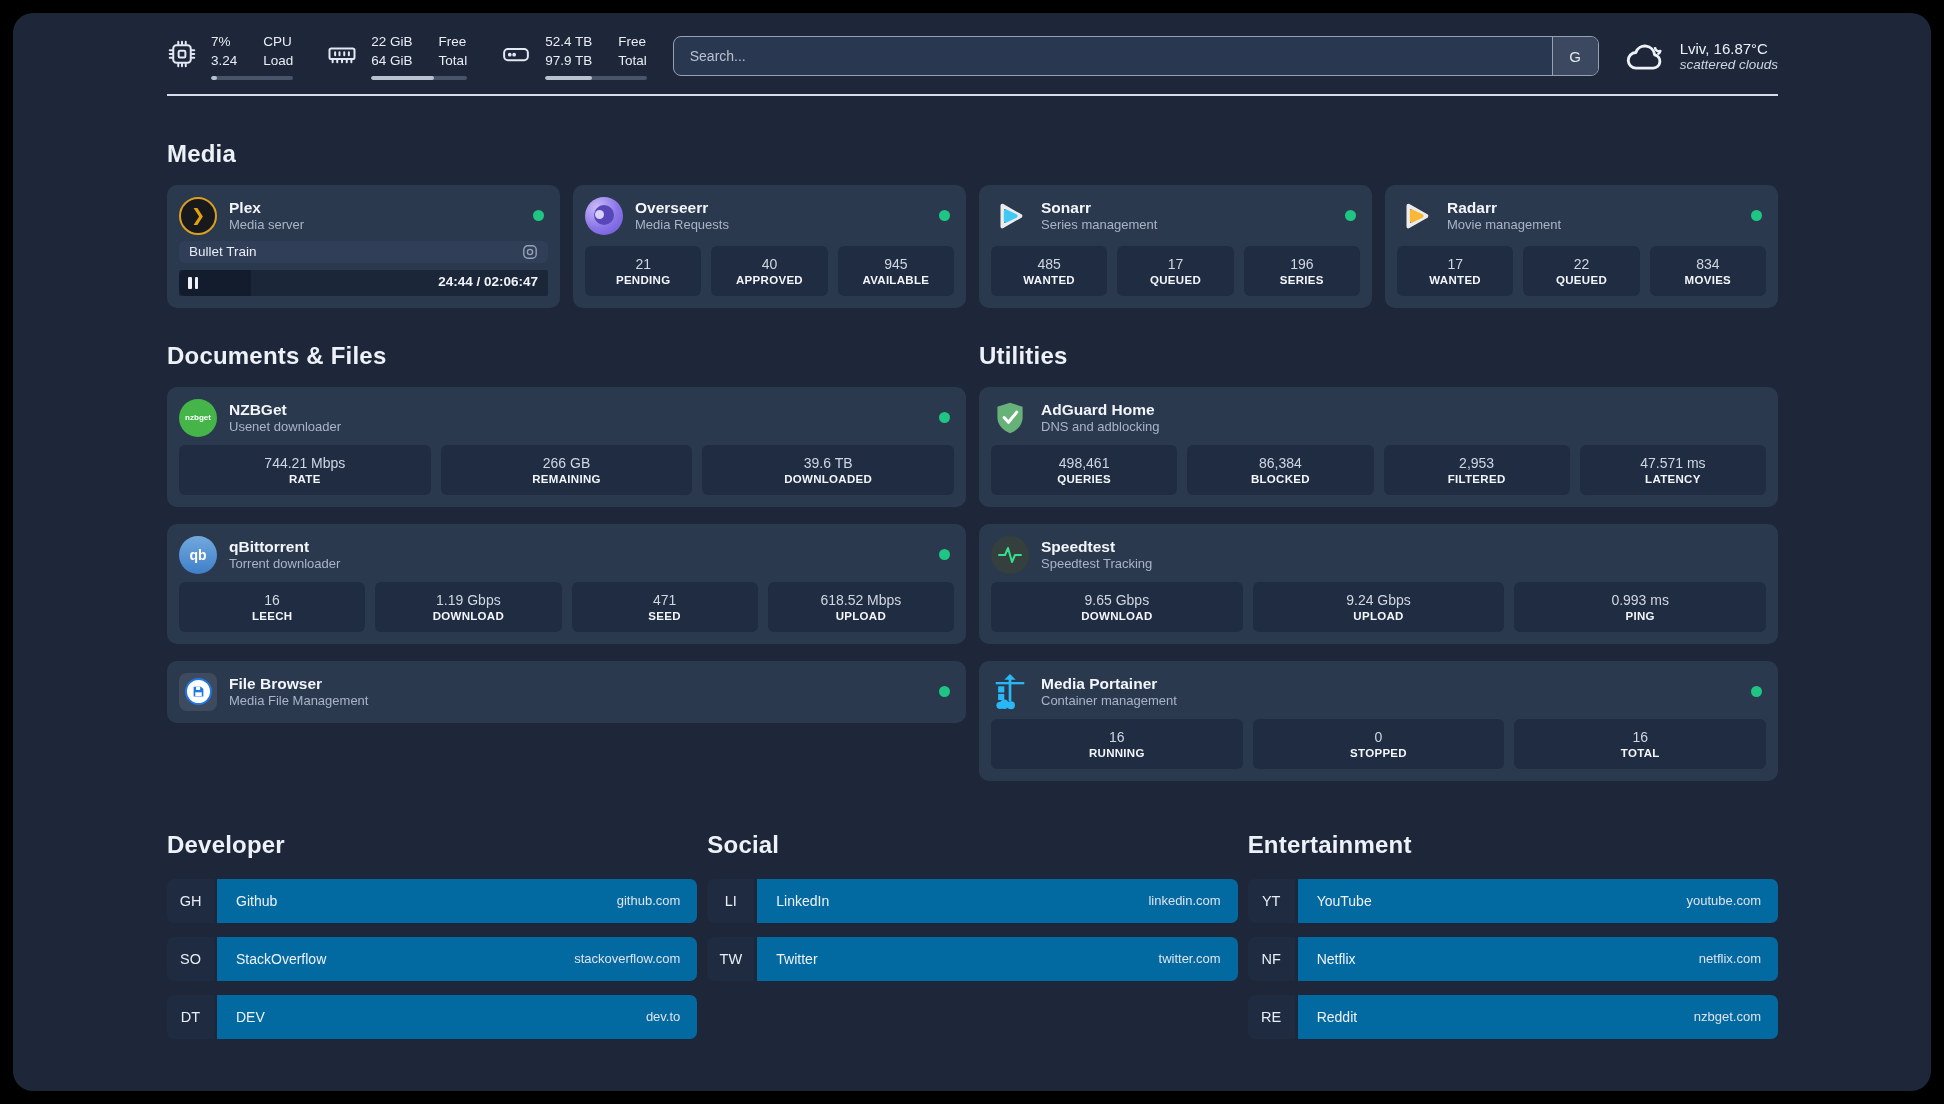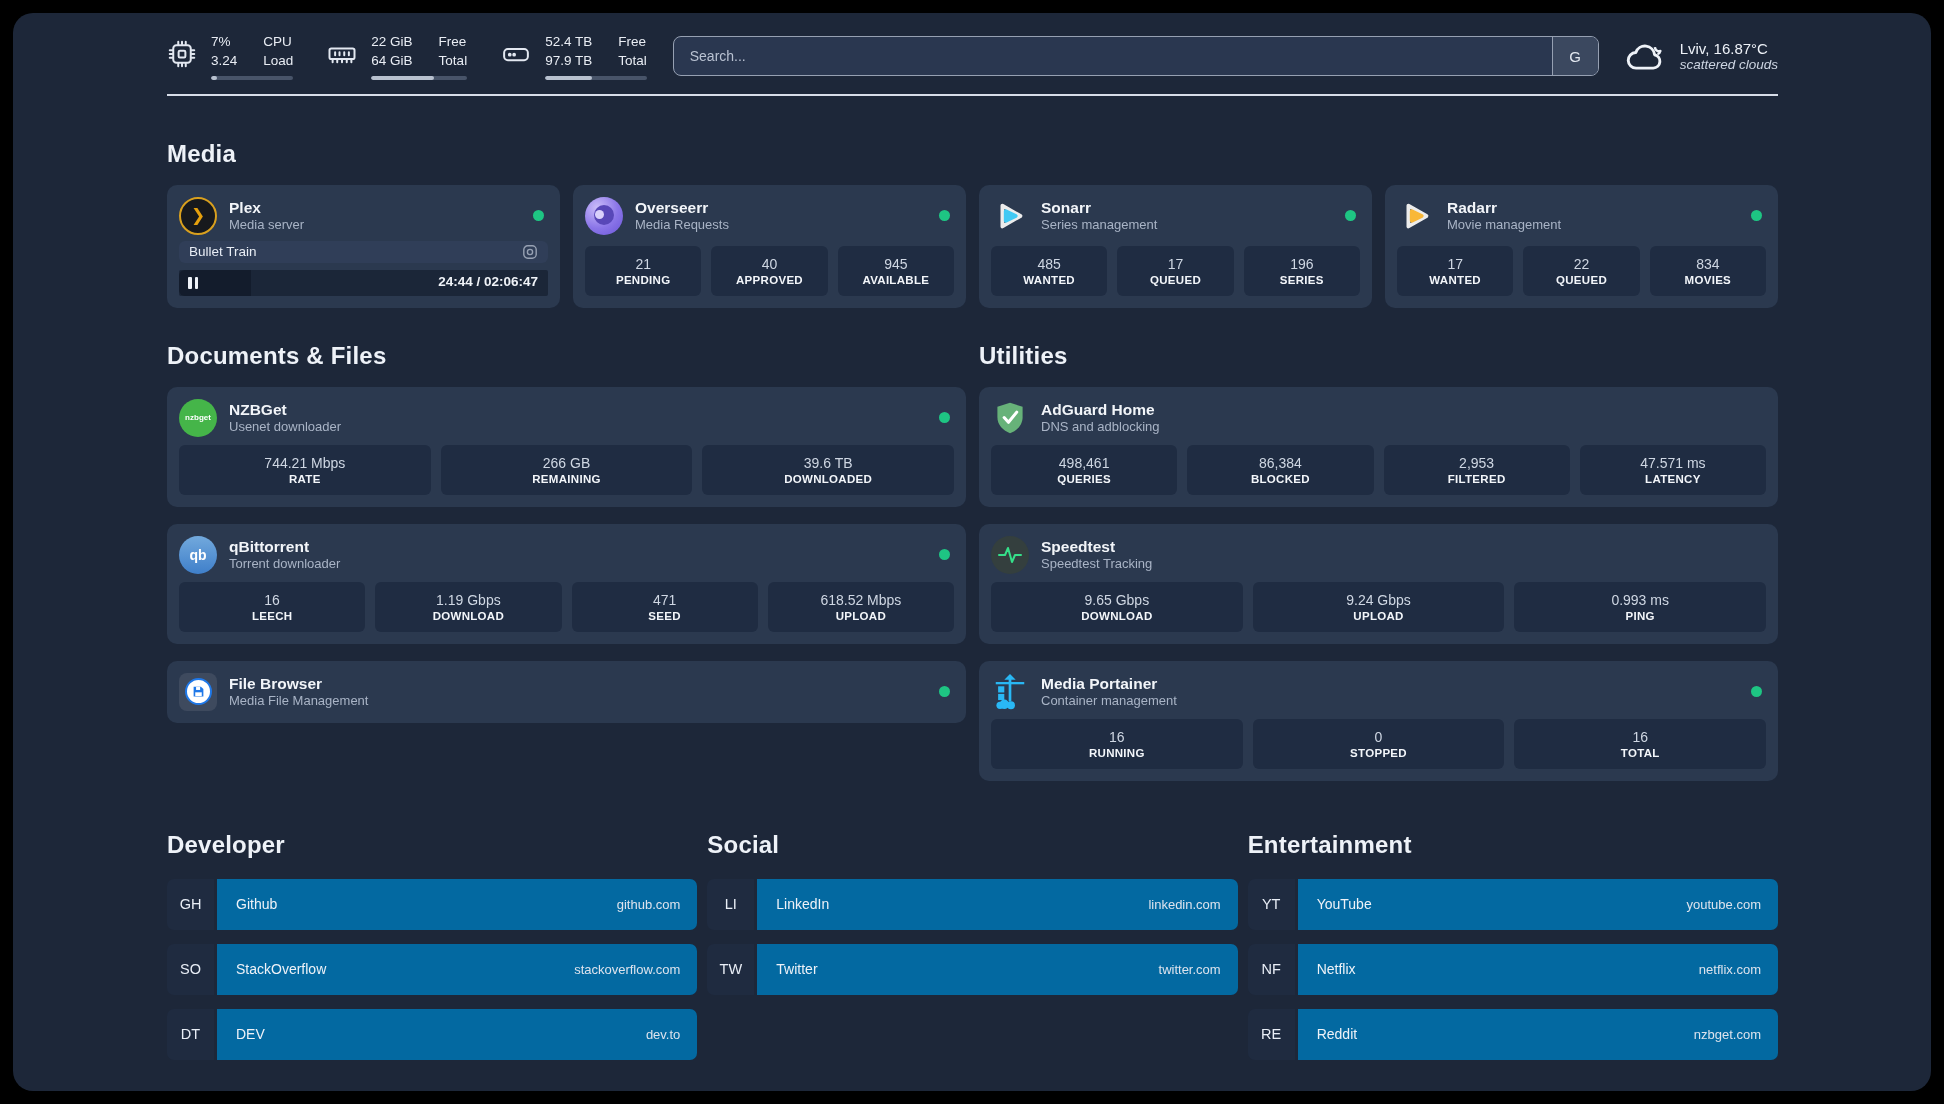--- a/index.html
+++ b/index.html
@@ -65,21 +65,21 @@
   .pause i { display: block; width: 3.5px; height: 12px; background: #eef2f8; border-radius: 1px; }
   .ptime { position: absolute; right: 10px; top: 4px; font-size: 13.5px; font-weight: 700; color: #f0f3f8; }
   
   .twocol { margin-top: 34px; display: grid; grid-template-columns: 1fr 1fr; gap: 13px; align-items: start; }
   .col h2 { margin-bottom: 17px; }
   .col .card { margin-bottom: 17px; }
   .col .card:last-child { margin-bottom: 0; }
   
   .bms { margin-top: 50px; display: grid; grid-template-columns: 1fr 1fr 1fr; gap: 10px; align-items: start; }
   .bms h2 { margin-bottom: 20px; }
-  .bm-row { display: flex; height: 51px; margin-bottom: 14px; cursor: pointer; }
+  .bm-row { display: flex; height: 44px; margin-bottom: 14px; cursor: pointer; }
   .bm-abbr { width: 47px; flex: none; background: #1f2b40; border-radius: 7px 0 0 7px; display: flex; align-items: center; justify-content: center; font-size: 14.5px; color: #e9eef6; }
   .bm-bar { flex: 1; margin-left: 3px; background: #0369a1; border-radius: 0 7px 7px 0; display: flex; align-items: center; padding: 0 17px 0 19px; }
   .bm-name { font-size: 14px; color: #eef2f8; }
   .bm-dom { margin-left: auto; font-size: 13px; color: #dde3ed; }
 </style>
 </head>
 <body>
 
 <div class="app">
 

